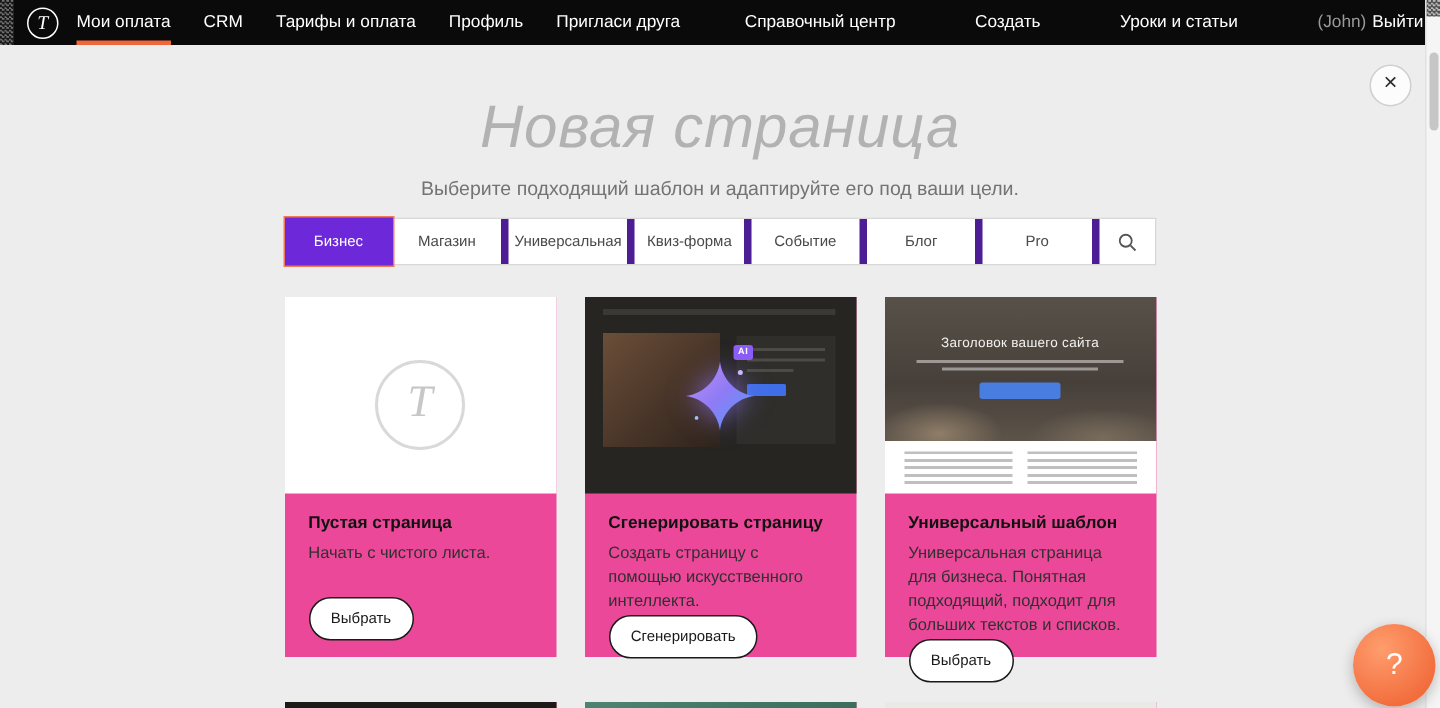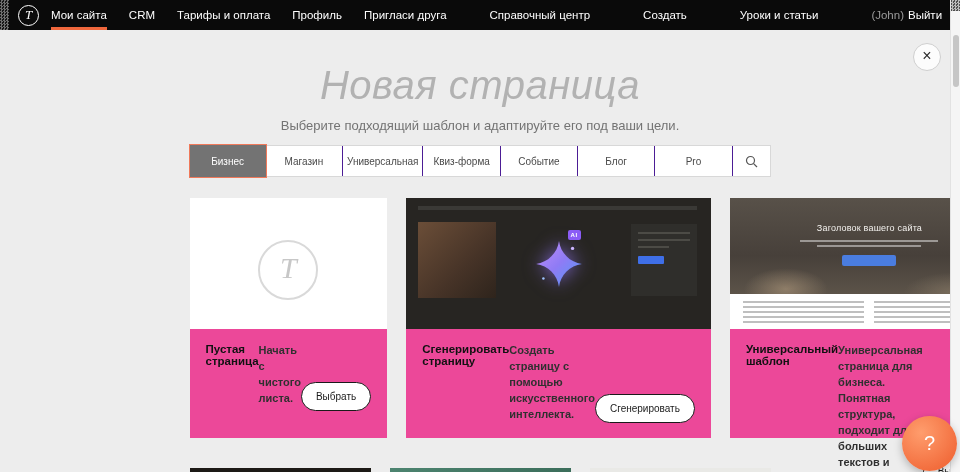--- a/index.html
+++ b/index.html
@@ -105,28 +105,28 @@
     margin: 12px auto 0;
     display: flex;
     background: #fff;
     border: 1px solid #d8d8d8;
   }
   .tab {
     flex: 1 1 0;
     display: flex; align-items: center; justify-content: center;
     font-size: 10px;
     color: #4a4a4a;
-    border-right: 1px solid #4c1d95;
+    border-right: 5px solid #4c1d95;
     cursor: pointer;
     text-align: center;
     padding: 0 4px;
   }
   .tab:last-child { border-right: none; }
   .tab.active {
-    background: #737373;
+    background: #6d28d9;
     color: #fff;
     margin: -1px 0 -1px -1px;
     border-right: none;
     box-shadow: 0 0 0 1px #f0795a;
   }
   .tab-search { flex: 0 0 37px; }
 
   
   .cards {
     width: 581px;
@@ -212,23 +212,23 @@
   .hero-line.l2 { width: 104px; }
   .hero-btn { width: 54px; height: 11px; background: #4a7de0; border-radius: 2px; margin: 8px auto 0; }
   .site-body { flex: 1; background: #fff; display: flex; gap: 10px; padding: 7px 13px; }
   .text-col {
     flex: 1;
     height: 22px;
     background: repeating-linear-gradient(to bottom, #bfbfbf 0 2px, transparent 2px 5px);
   }
 
   
-  .card-content { flex: 1; display: flex; flex-direction: row; padding: 14px 16px 27px; }
+  .card-content { flex: 1; display: flex; flex-direction: column; padding: 14px 16px 11px; }
   .card-title { font-size: 11.5px; font-weight: bold; color: #111; margin-bottom: 7px; }
-  .card-desc { font-size: 11px; line-height: 1.45; color: #303030; font-weight: bold; }
+  .card-desc { font-size: 11px; line-height: 1.45; color: #303030; }
   .card-actions { margin-top: auto; display: flex; gap: 9px; }
   .pill-btn {
     border: 1px solid #1a1a1a;
     background: #fff;
     border-radius: 15px;
     padding: 8px 14px;
     font-size: 10px;
     color: #1a1a1a;
     cursor: pointer;
     font-family: inherit;
@@ -280,21 +280,21 @@
 <body>
 
 <div class="app">
 
   <header class="topbar">
     <div class="noise"></div>
     <div class="logo-wrap">
       <span class="logo-circle">T</span>
     </div>
     <nav class="nav-left">
-      <a class="nav-item active">Мои сайта</a>
+      <a class="nav-item active">Мои оплата</a>
       <a class="nav-item">CRM</a>
       <a class="nav-item">Тарифы и оплата</a>
       <a class="nav-item">Профиль</a>
       <a class="nav-item">Пригласи друга</a>
     </nav>
     <nav class="nav-right">
       <a class="nav-item">Справочный центр</a>
       <a class="nav-item">Создать</a>
       <a class="nav-item">Уроки и статьи</a>
       <a class="nav-item">
@@ -382,21 +382,21 @@
             <div class="hero-line l2"></div>
             <div class="hero-btn"></div>
           </div>
           <div class="site-body">
             <div class="text-col"></div>
             <div class="text-col"></div>
           </div>
         </div>
         <div class="card-content">
           <div class="card-title">Универсальный шаблон</div>
-          <div class="card-desc">Универсальная страница для бизнеса. Понятная структура, подходит для больших текстов и списков.</div>
+          <div class="card-desc">Универсальная страница для бизнеса. Понятная подходящий, подходит для больших текстов и списков.</div>
           <div class="card-actions">
             <button class="pill-btn">Выбрать</button>
           </div>
         </div>
       </div>
     </div>
 
     <div class="cards row2">
       <div class="card">
         <div class="card-preview r2-dark"></div>

